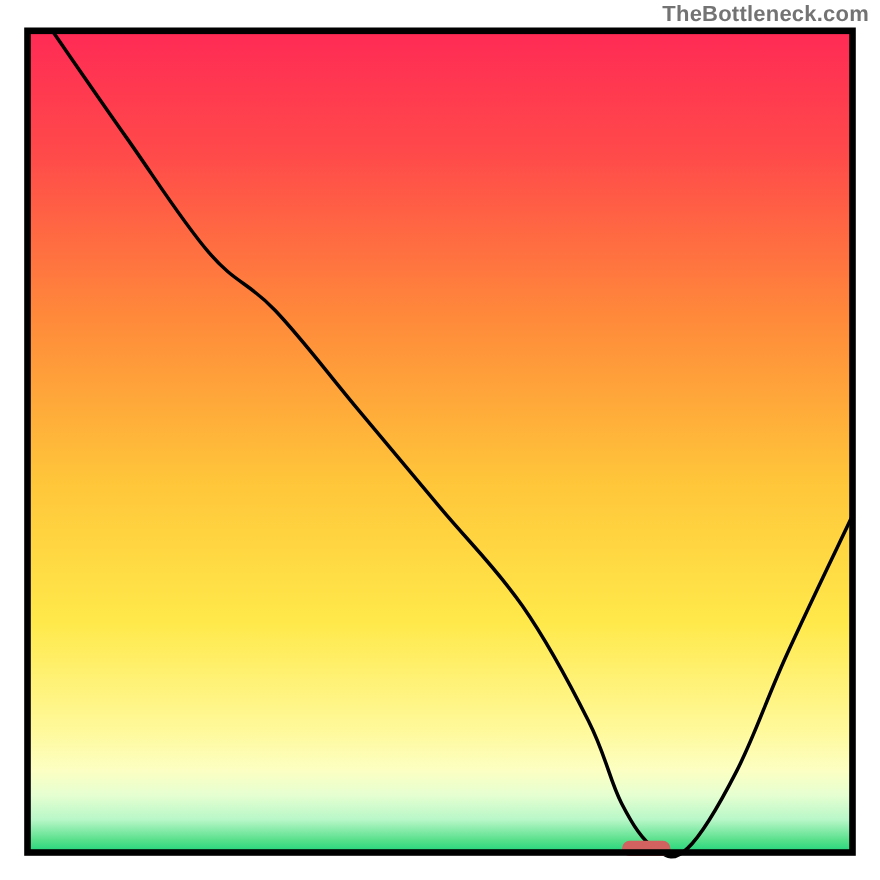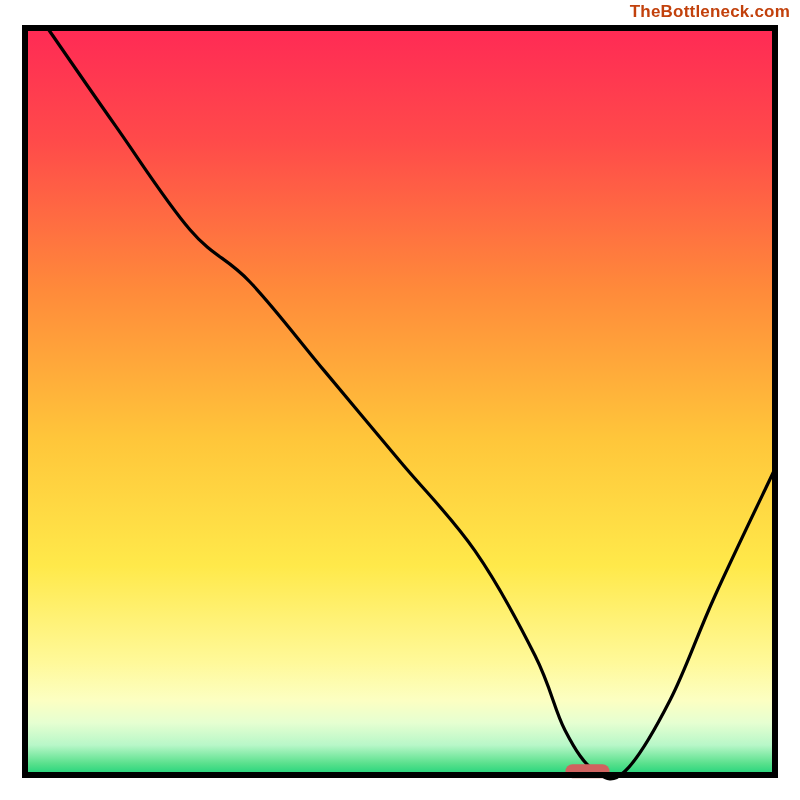--- a/index.html
+++ b/index.html
@@ -12,23 +12,23 @@
   }
   .chart-container {
     position: relative;
     width: 800px;
     height: 800px;
   }
   .watermark {
     position: absolute;
     top: 2px;
     right: 10px;
-    font-size: 17px;
+    font-size: 20px;
     font-weight: 600;
-    color: #c2410c;
+    color: #737373;
     letter-spacing: 0.2px;
     z-index: 10;
   }
   svg {
     display: block;
   }
 </style>
 </head>
 <body>
 

